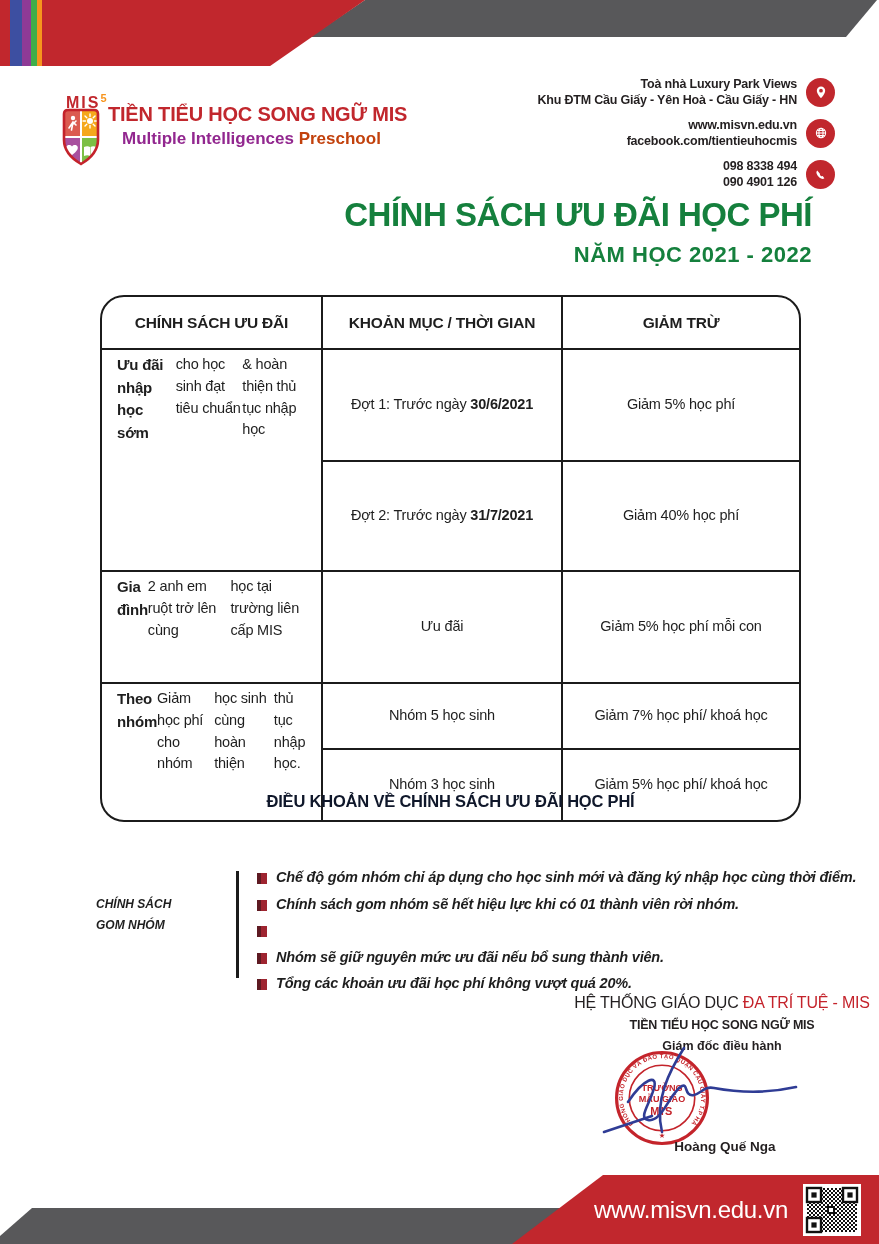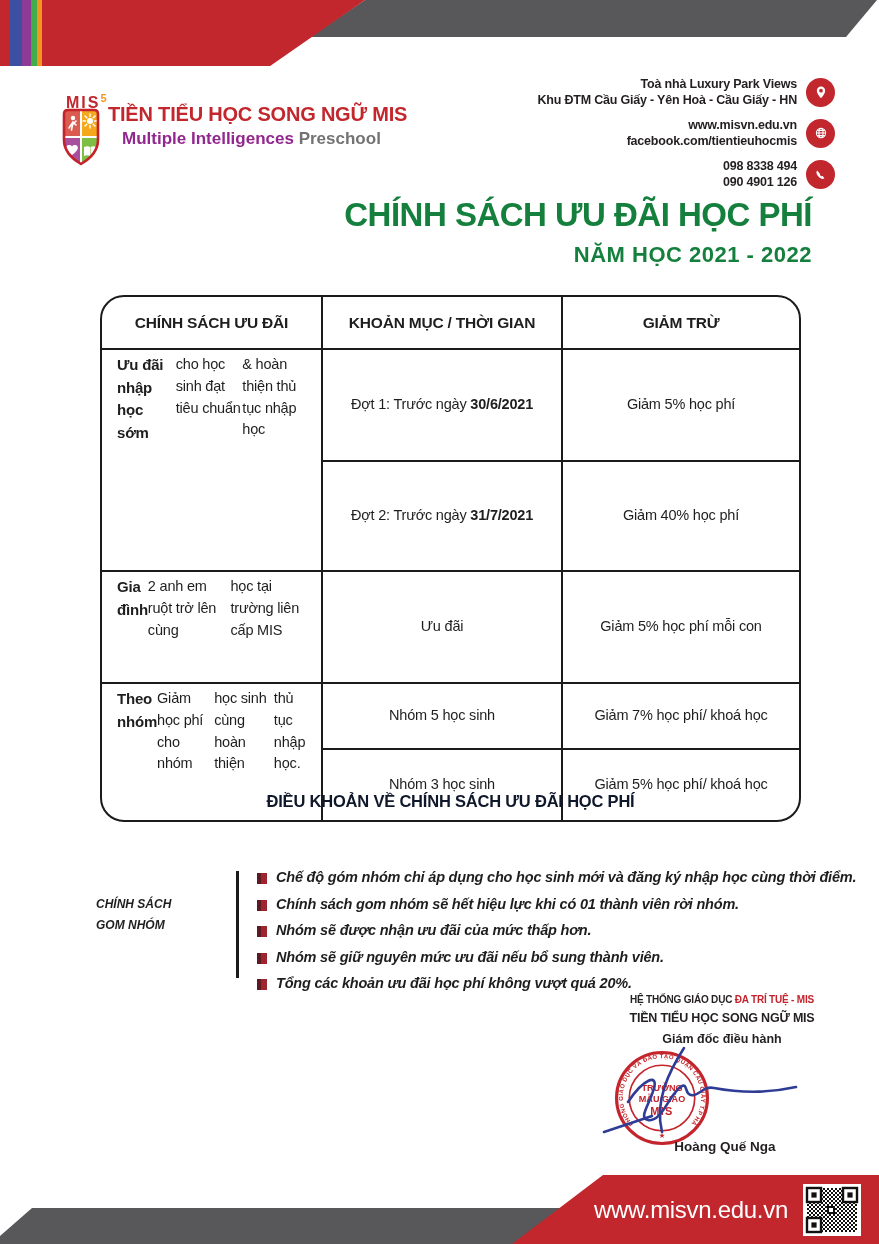--- a/index.html
+++ b/index.html
@@ -19,21 +19,21 @@
 
   
   .logo{position:absolute;left:58px;top:92px;width:340px;}
   .logo-mis{font-weight:bold;color:#C1272D;font-size:16px;letter-spacing:2px;margin-left:8px;}
   .logo-mis sup{color:#F7941D;font-size:11px;}
   .shield{position:absolute;left:2px;top:15px;}
   .school-names{position:absolute;left:50px;top:11px;width:300px;white-space:nowrap;}
   .school-vi{font-weight:bold;color:#C1272D;font-size:20px;letter-spacing:-0.2px;}
   .school-en{font-size:17px;font-weight:600;margin-top:3px;margin-left:14px;}
   .school-en .p1{color:#92278F;}
-  .school-en .p2{color:#737373;}
+  .school-en .p2{color:#c2410c;}
 
   
   .contact{position:absolute;top:76px;right:44px;display:flex;flex-direction:column;gap:9px;}
   .c-row{display:flex;align-items:center;justify-content:flex-end;gap:9px;}
   .c-text{text-align:right;font-weight:bold;font-size:12.5px;line-height:1.28;color:#231F20;letter-spacing:-0.2px;}
   .c-ico{width:29px;height:29px;border-radius:50%;background:#C1272D;flex:0 0 auto;
          display:flex;align-items:center;justify-content:center;}
 
   
   .doc-title{position:absolute;top:196px;right:67px;text-align:right;color:#15803d;}
@@ -62,21 +62,21 @@
   .term-divider{position:absolute;left:236px;top:871px;width:2.5px;height:107px;background:#1b1b1b;}
   .term-list{position:absolute;left:257px;top:869px;width:560px;}
   .term-item{display:flex;align-items:flex-start;gap:9px;height:26.5px;}
   .sq{width:10px;height:11px;margin-top:4px;flex:0 0 auto;
       background:linear-gradient(90deg,#5e1a22 38%,#9e2430 38%);}
   .term-text{font-style:italic;font-weight:600;font-size:14.5px;letter-spacing:-0.2px;
              white-space:nowrap;color:#1e1e1e;}
 
   
   .sig{position:absolute;left:565px;top:994px;width:314px;text-align:center;color:#231F20;}
-  .sig .l1{font-weight:bold;font-size:10px;letter-spacing:-0.2px;white-space:nowrap;}
+  .sig .l1{font-weight:normal;font-size:16px;letter-spacing:-0.2px;white-space:nowrap;}
   .sig .l1 .accent{color:#C4232B;}
   .sig .l2{font-weight:bold;font-size:12.5px;margin-top:6px;letter-spacing:-0.2px;}
   .sig .l3{font-weight:bold;font-size:12.5px;margin-top:7px;}
   .stamp{position:absolute;left:606px;top:1048px;}
   .signature-svg{position:absolute;left:588px;top:1040px;}
   .sig-name{position:absolute;left:615px;top:1139px;width:220px;text-align:center;
             font-weight:bold;font-size:13.5px;color:#231F20;}
 
   
   .f-gray{position:absolute;left:0;top:1208px;width:600px;height:36px;background:#58585A;
@@ -234,21 +234,20 @@
     <div class="term-item">
         <span class="sq"></span>
         <span class="term-text">Chế độ góm nhóm chỉ áp dụng cho học sinh mới và đăng ký nhập học cùng thời điểm.</span>
       </div>
     <div class="term-item">
         <span class="sq"></span>
         <span class="term-text">Chính sách gom nhóm sẽ hết hiệu lực khi có 01 thành viên rời nhóm.</span>
       </div>
     <div class="term-item">
         <span class="sq"></span>
-        <span class="term-text">Nhóm sẽ được nhận ưu đãi của mức thấp hơn.</span>
       </div>
     <div class="term-item">
         <span class="sq"></span>
         <span class="term-text">Nhóm sẽ giữ nguyên mức ưu đãi nếu bổ sung thành viên.</span>
       </div>
     <div class="term-item">
         <span class="sq"></span>
         <span class="term-text">Tổng các khoản ưu đãi học phí không vượt quá 20%.</span>
       </div>
   </div>

